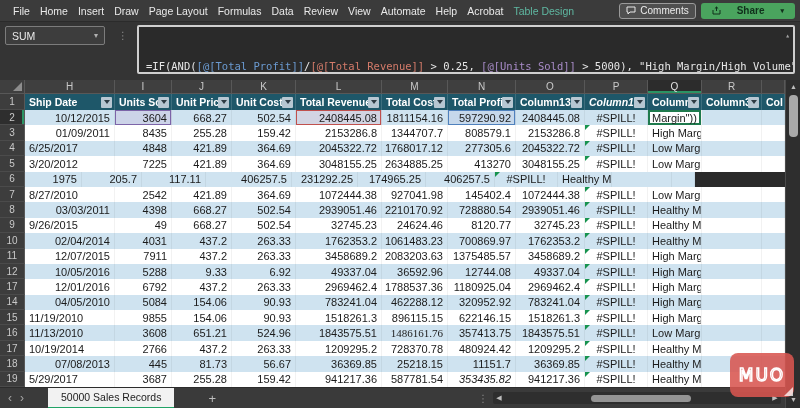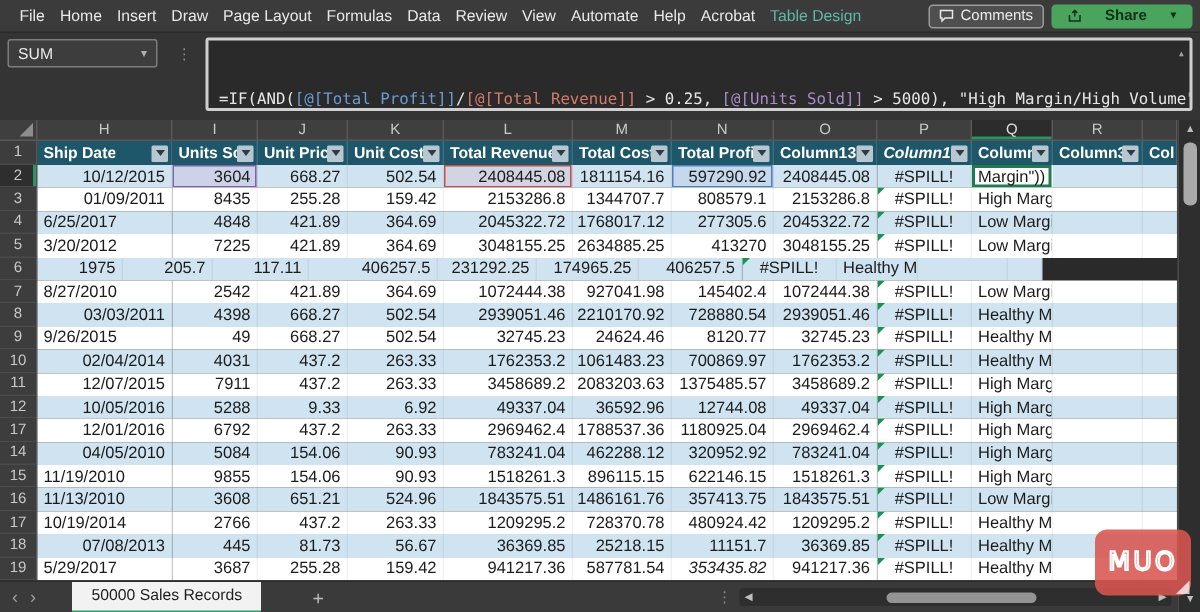--- a/index.html
+++ b/index.html
@@ -446,21 +446,21 @@
           <div class="cell" style="width: 60px;"></div>
           <div class="cell" style="width: 23px;"></div>
         </div>
         <div class="row band">
           <div class="rownum">16</div>
           <div class="cell" style="width: 90px;">11/13/2010</div>
           <div class="cell num" style="width: 57px;">3608</div>
           <div class="cell num" style="width: 60px;">651.21</div>
           <div class="cell num" style="width: 64px;">524.96</div>
           <div class="cell num" style="width: 86px;">1843575.51</div>
-          <div class="cell num" style="width: 66px;">1486161.76</div>
+          <div class="cell num" style="width: 66px; font-family: Liberation Serif, serif;">1486161.76</div>
           <div class="cell num" style="width: 68px;">357413.75</div>
           <div class="cell num" style="width: 69px;">1843575.51</div>
           <div class="cell ctr tri" style="width: 63px;">#SPILL!</div>
           <div class="cell" style="width: 54px;">Low Margin</div>
           <div class="cell" style="width: 60px;"></div>
           <div class="cell" style="width: 23px;"></div>
         </div>
         <div class="row">
           <div class="rownum">17</div>
           <div class="cell" style="width: 90px;">10/19/2014</div>

